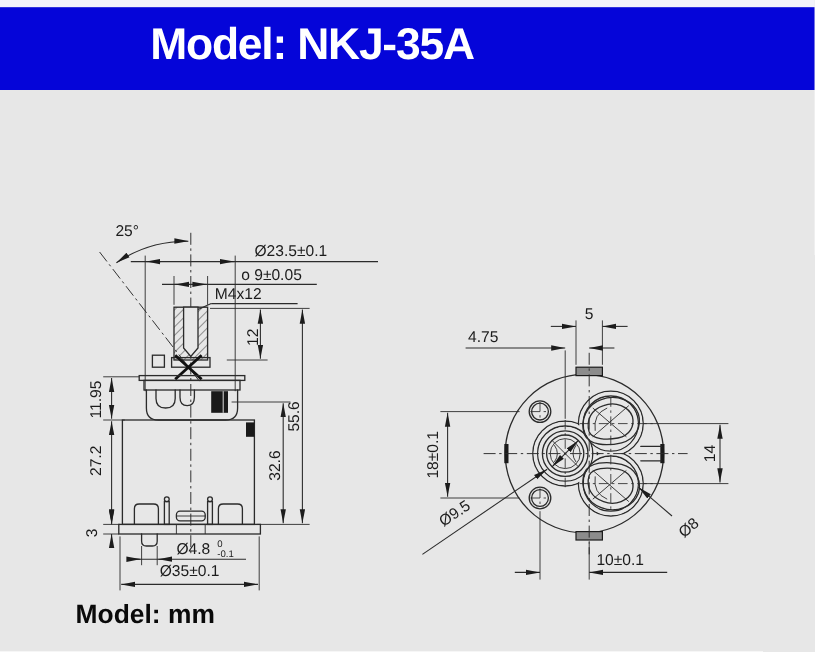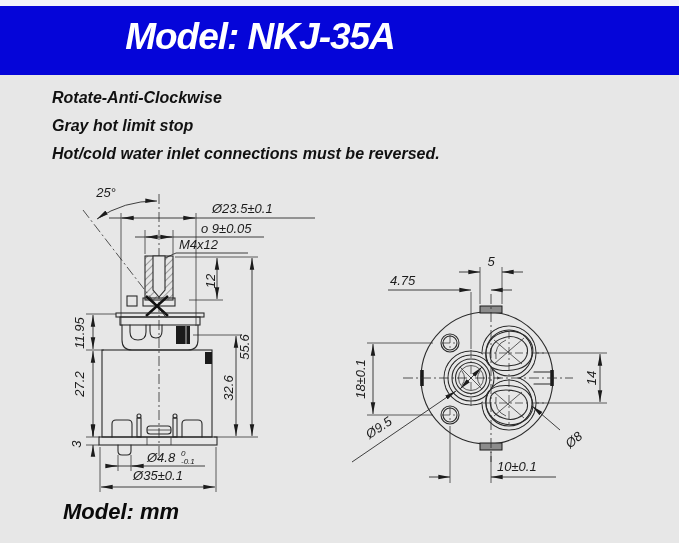--- a/index.html
+++ b/index.html
@@ -1,17 +1,17 @@
 <!DOCTYPE html>
 <html><head>
 <meta charset="utf-8">
 <style>
   html,body{margin:0;padding:0;background:#ffffff;}
   #stage{position:relative;width:679px;height:543px;background:#e7e7e7;overflow:hidden;
-         font-family:"Liberation Sans", sans-serif;font-style:italic;}
+         font-family:"Liberation Sans", sans-serif;}
   #topstrip{position:absolute;left:0;top:0;width:679px;height:6px;background:#f2f3fb;}
   #hdr{position:absolute;left:0;top:6px;width:679px;height:69px;background:#0505d9;}
   #hdr .title{position:absolute;left:0;top:10px;width:520px;text-align:center;
       color:#ffffff;font-size:37px;font-weight:bold;letter-spacing:-1px;}
   #notes{position:absolute;left:52px;top:84px;color:#111;font-size:16px;font-weight:bold;
       line-height:28px;white-space:nowrap;}
   #unit{position:absolute;left:63px;top:499px;color:#0a0a0a;font-size:22px;font-weight:bold;}
   svg{position:absolute;left:0;top:0;}
   .ln{stroke:#2b2b2b;stroke-width:1.1;fill:none;stroke-linecap:round;}
   .lf{stroke:#2b2b2b;stroke-width:1.1;fill:#e7e7e7;}
@@ -25,25 +25,20 @@
   .sm{font-size:8px;}
 </style>
 </head>
 <body>
 
 <div id="stage">
   <div id="topstrip"></div>
   <div id="hdr">
     <div class="title">Model: NKJ-35A</div>
   </div>
-  <div id="notes">
-    <div>Rotate-Anti-Clockwise</div>
-    <div>Gray hot limit stop</div>
-    <div>Hot/cold water inlet connections must be reversed.</div>
-  </div>
 
   <svg width="679" height="543" viewBox="0 0 679 543">
     <defs>
       <pattern id="hatch" patternUnits="userSpaceOnUse" width="5" height="5" patternTransform="rotate(45)">
         <line x1="0" y1="0" x2="0" y2="5" stroke="#2b2b2b" stroke-width="0.8"></line>
       </pattern>
       <marker id="ar" viewBox="0 0 12 6" refX="12" refY="3" markerWidth="13" markerHeight="7" orient="auto-start-reverse">
         <path d="M0,0.7 L12,3 L0,5.3 Z" fill="#1c1c1c"></path>
       </marker>
     </defs>

